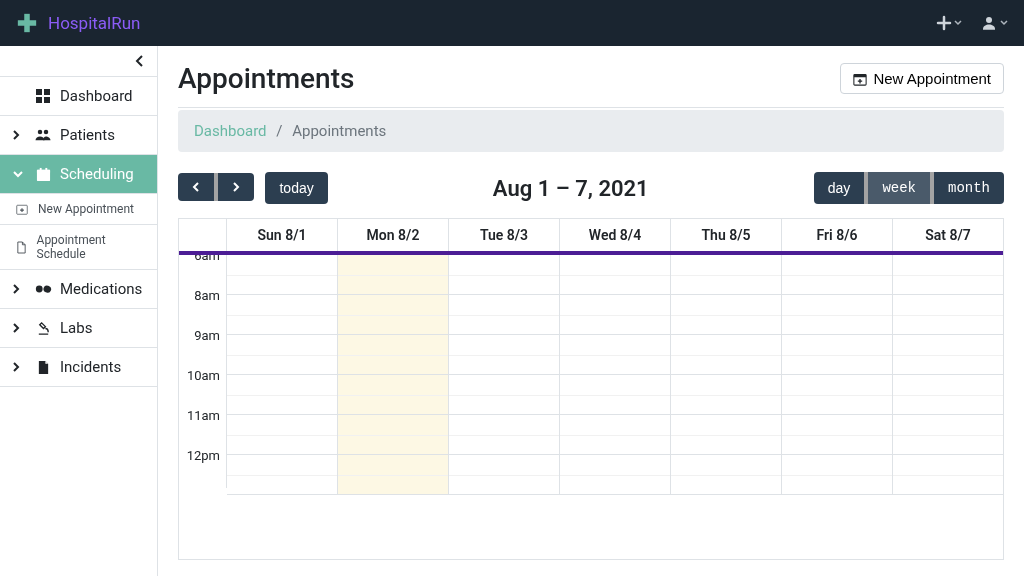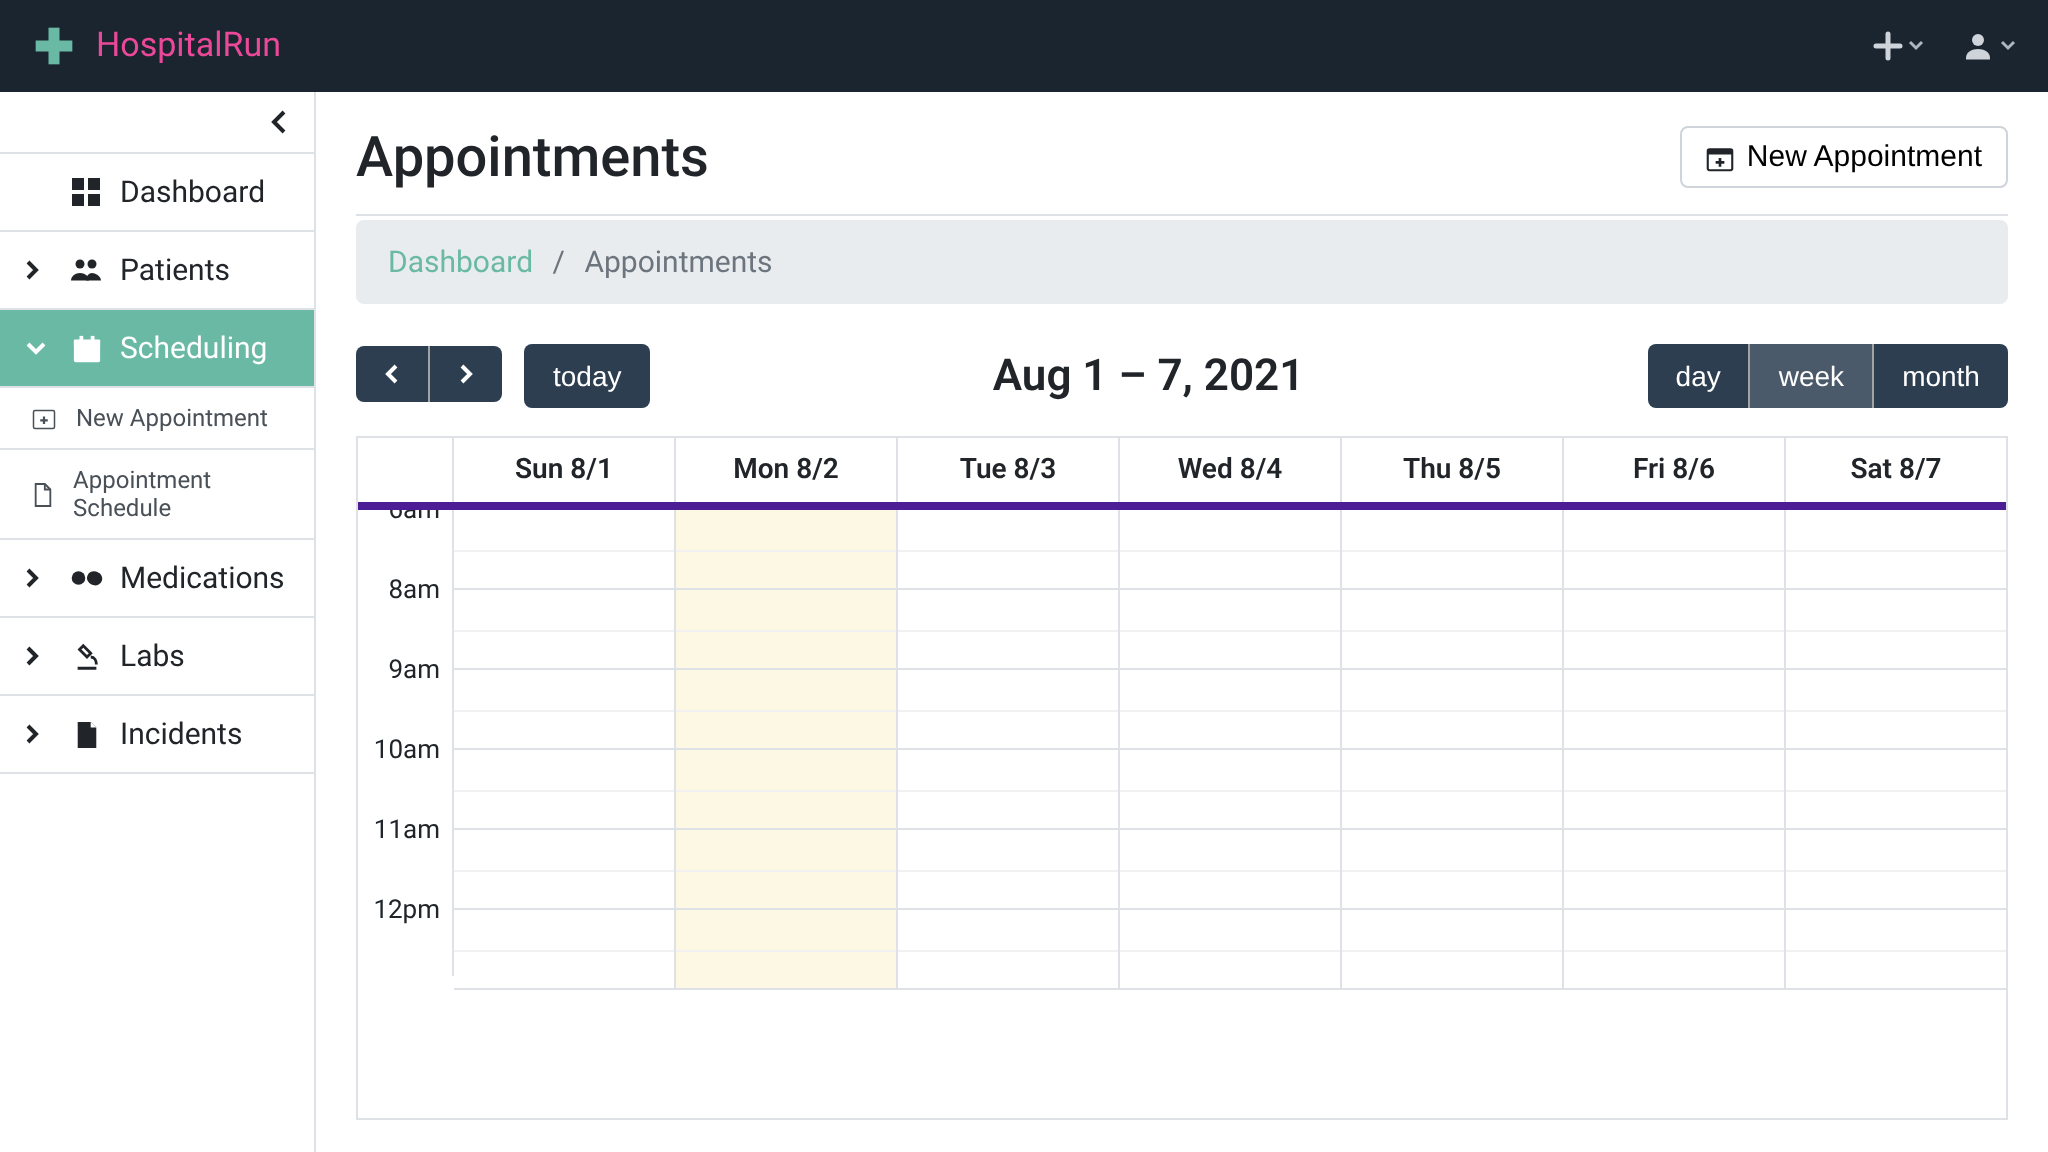--- a/index.html
+++ b/index.html
@@ -1,20 +1,20 @@
 <!DOCTYPE html>
 <html><head>
 <meta charset="utf-8">
 <style>
 * { box-sizing: border-box; margin: 0; padding: 0; }
 body { font-family: -apple-system, BlinkMacSystemFont, "Segoe UI", Roboto, sans-serif; font-size: 14px; color: #212529; background: #fff; }
 .topbar { background: #1a2530; height: 46px; display: flex; align-items: center; padding: 0 16px; justify-content: space-between; }
 .brand { display: flex; align-items: center; gap: 10px; }
 .brand-logo { width: 22px; height: 22px; }
-.brand-name { color: #ec4899; font-size: 17px; font-weight: 400; }
+.brand-name { color: #8b5cf6; font-size: 17px; font-weight: 400; }
 .topbar-right { display: flex; gap: 18px; align-items: center; }
 .topbar-icon { color: #adb5bd; display: flex; align-items: center; gap: 2px; cursor: pointer; }
 .layout { display: flex; height: calc(100vh - 46px); }
 .sidebar { width: 158px; border-right: 1px solid #dee2e6; background: #fff; overflow-y: auto; flex-shrink: 0; }
 .sidebar-collapse { display: flex; justify-content: flex-end; padding: 8px 12px; border-bottom: 1px solid #dee2e6; }
 .sidebar-collapse svg { cursor: pointer; }
 .nav-item { display: flex; align-items: center; padding: 10px 12px; border-bottom: 1px solid #dee2e6; cursor: pointer; gap: 8px; font-size: 15px; color: #212529; }
 .nav-item.active { background: #69b9a4; color: #fff; }
 .nav-item .chev { width: 14px; display: inline-flex; }
 .nav-item .icon { width: 18px; display: inline-flex; justify-content: center; }
@@ -26,21 +26,21 @@
 .btn-outline { border: 1px solid #ced4da; background: #fff; padding: 6px 12px; border-radius: 4px; cursor: pointer; display: inline-flex; align-items: center; gap: 6px; font-size: 15px; }
 .breadcrumb { background: #e9ecef; padding: 12px 16px; border-radius: 4px; margin-top: 2px; font-size: 15px; }
 .breadcrumb a { color: #69b9a4; text-decoration: none; }
 .breadcrumb .sep { color: #6c757d; margin: 0 6px; }
 .breadcrumb .cur { color: #6c757d; }
 .cal-toolbar { display: flex; justify-content: space-between; align-items: center; margin-top: 20px; }
 .btn-grp { display: inline-flex; }
 .btn-dark { background: #2c3e50; color: #fff; border: none; padding: 8px 14px; font-size: 14px; cursor: pointer; display: inline-flex; align-items: center; }
 .btn-grp .btn-dark:first-child { border-radius: 4px 0 0 4px; }
 .btn-grp .btn-dark:last-child { border-radius: 0 4px 4px 0; }
-.btn-grp .btn-dark + .btn-dark { border-left: 1px solid #a3a3a3; }
+.btn-grp .btn-dark + .btn-dark { border-left: 4px solid #a3a3a3; font-family: Liberation Mono, monospace; }
 .btn-dark.solo { border-radius: 4px; margin-left: 8px; }
 .btn-dark.active { background: #4a5a6a; }
 .cal-title { font-size: 22px; font-weight: 600; }
 .calendar { margin-top: 14px; border: 1px solid #dee2e6; flex: 1; overflow: hidden; display: flex; flex-direction: column; }
 .cal-head { display: flex; border-bottom: 4px solid #4c1d95; }
 .cal-time-col { width: 48px; flex-shrink: 0; border-right: 1px solid #dee2e6; }
 .cal-day-head { flex: 1; text-align: center; padding: 8px 4px; font-weight: 600; font-size: 14px; border-right: 1px solid #dee2e6; }
 .cal-day-head:last-child { border-right: none; }
 .cal-allday { display: flex; border-bottom: 2px solid #ced4da; }
 .cal-allday .label { width: 48px; flex-shrink: 0; text-align: left; padding: 6px 4px 6px 4px; font-size: 13px; border-right: 1px solid #dee2e6; }

